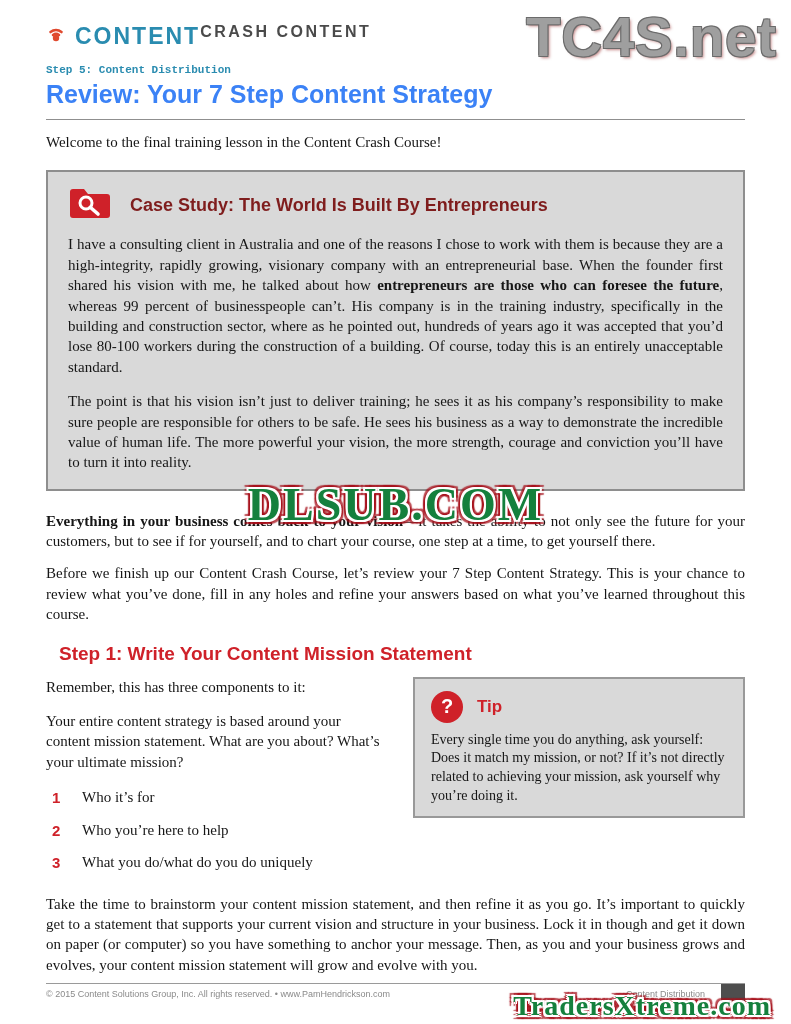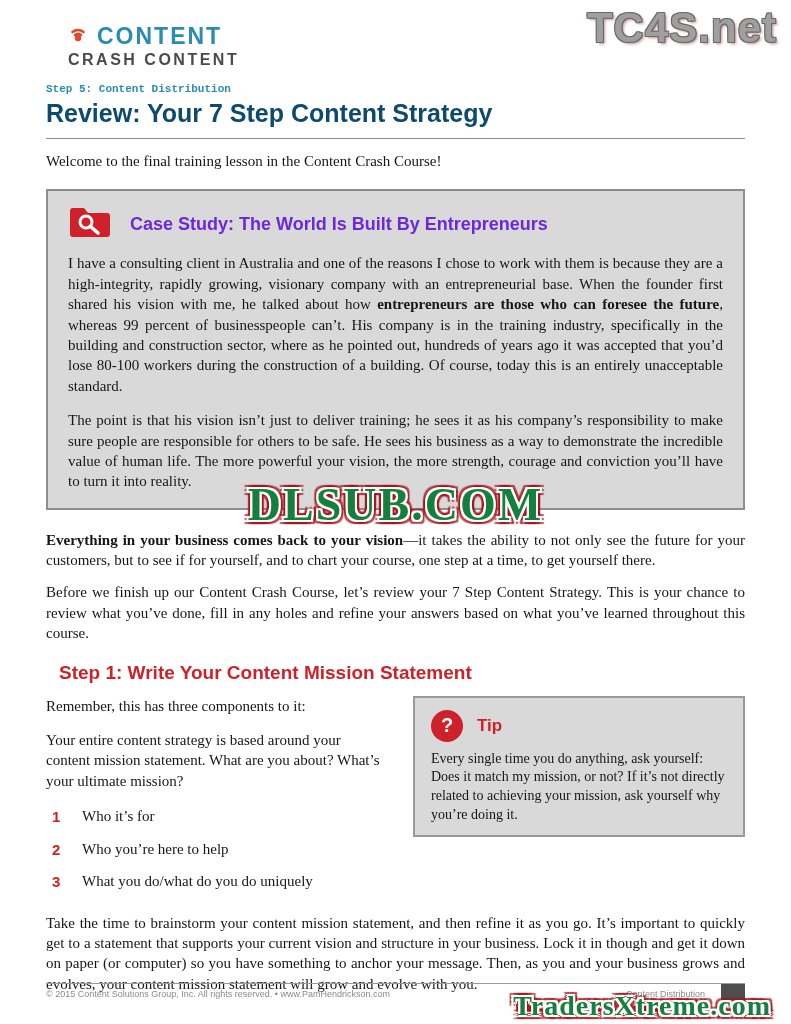--- a/index.html
+++ b/index.html
@@ -1,55 +1,55 @@
 <!DOCTYPE html>
 <html><head>
 <meta charset="utf-8">
 <style>
   html,body{margin:0;padding:0;background:#e9e9e9;}
   .page{position:relative;width:791px;height:1024px;margin:0 auto;background:#ffffff;overflow:hidden;
         font-family:"Liberation Serif",serif;color:#161616;}
   .content{padding:22px 46px 0 46px;}
 
   
-  .logo{display:flex;flex-direction:column;margin-bottom:14px;margin-left:22px;}
+  .logo{display:flex;flex-direction:row;margin-bottom:14px;}
   .logo-top{display:flex;align-items:center;gap:5px;}
   .logo-title{font-family:"Liberation Sans",sans-serif;font-weight:bold;font-size:23px;letter-spacing:2px;color:#2a8cb0;}
   .logo-sub{font-family:"Liberation Sans",sans-serif;font-weight:bold;font-size:16px;letter-spacing:2.5px;color:#4a4a4a;margin-top:1px;}
 
   
   .wm-top{position:absolute;top:4px;right:14px;font-family:"Liberation Sans",sans-serif;font-weight:bold;
-          font-size:42px;letter-spacing:1px;color:#9f9f9f;z-index:30;
+          font-size:56px;letter-spacing:1px;color:#9f9f9f;z-index:30;
           text-shadow:-1px -1px 0 #6b6b6b,1px -1px 0 #6b6b6b,-1px 1px 0 #6b6b6b,1px 1px 0 #6b6b6b,
                       2px 2px 3px rgba(150,40,40,.55);}
   .wm-outline{color:#15803d;font-weight:bold;z-index:30;
           text-shadow:-2px -2px 0 #fff,2px -2px 0 #fff,-2px 2px 0 #fff,2px 2px 0 #fff,
                       -2px 0 0 #fff,2px 0 0 #fff,0 -2px 0 #fff,0 2px 0 #fff,
                       -4px -4px 1px rgba(165,15,25,.75),4px -4px 1px rgba(165,15,25,.75),
                       -4px 4px 1px rgba(165,15,25,.75),4px 4px 1px rgba(165,15,25,.75),
                       0 4px 1px rgba(165,15,25,.75),0 -4px 1px rgba(165,15,25,.75),
                       4px 0 1px rgba(165,15,25,.75),-4px 0 1px rgba(165,15,25,.75);}
   .wm-center{position:absolute;top:478px;left:50%;transform:translateX(-50%);
              font-family:"Liberation Serif",serif;font-size:46px;letter-spacing:2px;}
   .wm-bottom{position:absolute;bottom:2px;right:20px;font-family:"Liberation Serif",serif;
              font-size:28px;letter-spacing:1px;}
 
   
   .step-label{font-family:Liberation Mono, monospace;font-weight:bold;font-size:11px;color:#2a8cb0;margin:0 0 4px 0;}
-  .page-title{font-family:"Liberation Sans",sans-serif;font-weight:bold;font-size:25px;color:#0c4a6e;margin:0 0 10px 0;}
+  .page-title{font-family:"Liberation Sans",sans-serif;font-weight:bold;font-size:25px;color:#3b82f6;margin:0 0 10px 0;}
   .rule{border:none;border-top:1px solid #8f8f8f;margin:0 0 12px 0;}
 
   
   .body-p{font-size:15px;line-height:1.36;margin:0 0 12px 0;text-align:justify;}
   .intro-p{font-size:15px;line-height:1.36;margin:0 0 18px 0;}
 
   
   .case-box{background:#d9d9d9;border:2px solid #8e8e8e;padding:14px 20px 2px 20px;margin:6px 0 20px 0;}
   .case-head{display:flex;align-items:center;gap:18px;margin:0 0 10px 0;}
-  .case-title{font-family:"Liberation Sans",sans-serif;font-weight:bold;font-size:18px;color:#6d28d9;}
+  .case-title{font-family:"Liberation Sans",sans-serif;font-weight:bold;font-size:18px;color:#7f1d1d;}
   .case-box p{font-size:15px;line-height:1.36;margin:0 0 14px 0;text-align:justify;}
 
   
   .step-heading{font-family:"Liberation Sans",sans-serif;font-weight:bold;font-size:19px;color:#cf2129;margin:18px 0 12px 13px;}
   .cols{display:flex;gap:26px;align-items:flex-start;}
   .col-left{flex:1;}
   .col-left p{font-size:15px;line-height:1.36;margin:0 0 14px 0;}
   .mlist{margin-top:16px;}
   .mrow{display:flex;gap:18px;margin:0 0 13px 6px;font-size:15px;line-height:1.3;}
   .mnum{font-family:"Liberation Sans",sans-serif;font-weight:bold;color:#cf2129;width:12px;flex-shrink:0;}

